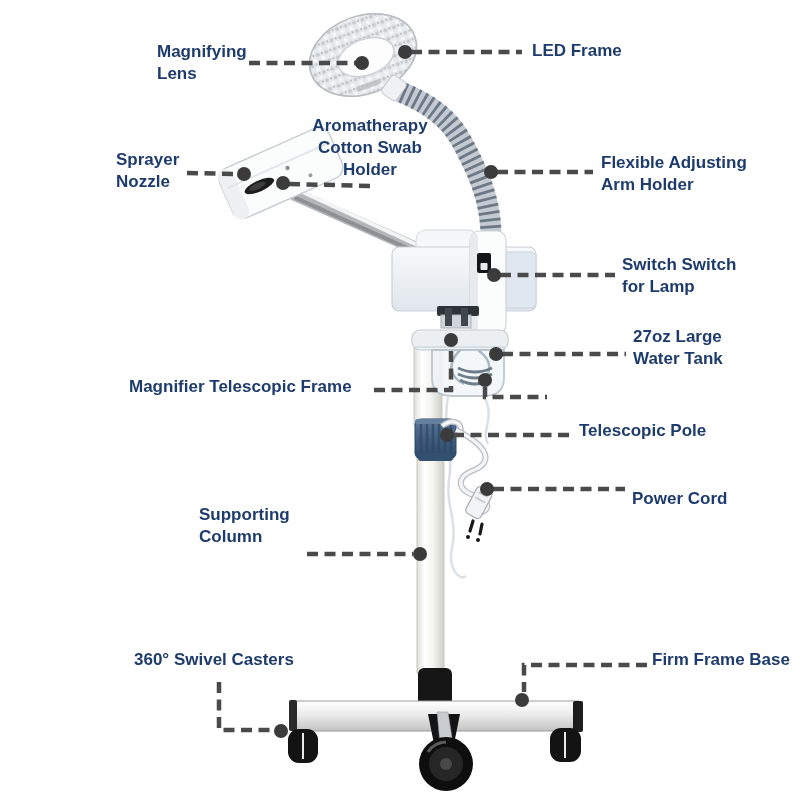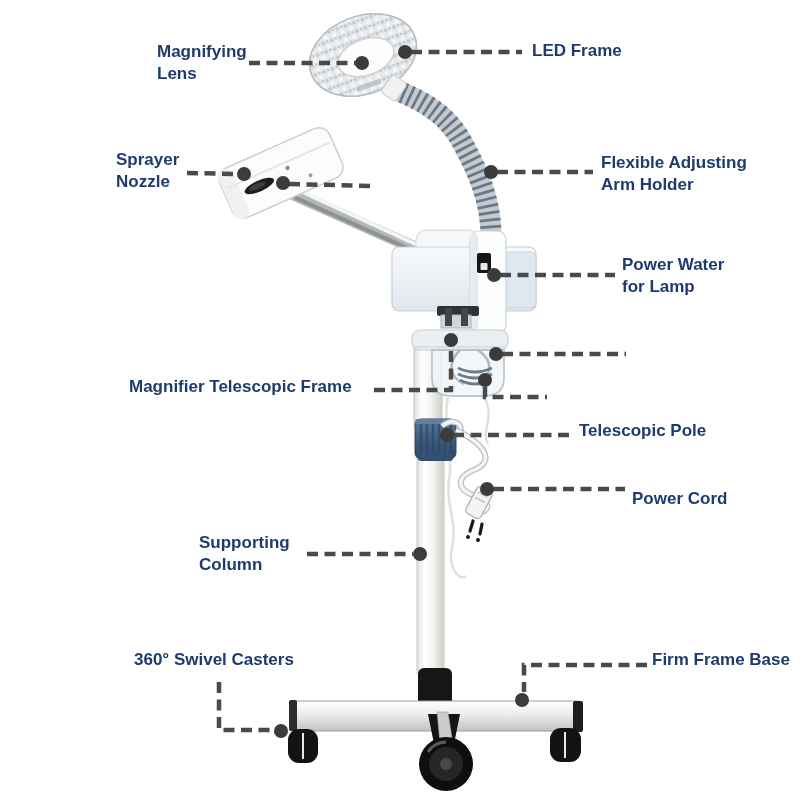--- a/index.html
+++ b/index.html
@@ -202,27 +202,32 @@
       <circle cx="443" cy="489" r="7"></circle>
       <circle cx="376" cy="554" r="7"></circle>
       <circle cx="237" cy="731" r="7"></circle>
       <circle cx="478" cy="700" r="7"></circle>
     </g>
   </svg>
 
   <div class="label" style="left:113px;top:41px">Magnifying
 Lens</div>
   <div class="label" style="left:488px;top:40px">LED Frame</div>
+  <div class="label center" style="left:258px;top:115px;width:136px">Aromatherapy
+Cotton Swab
+Holder</div>
   <div class="label" style="left:557px;top:152px">Flexible Adjusting
 Arm Holder</div>
   <div class="label" style="left:72px;top:149px">Sprayer
 Nozzle</div>
-  <div class="label" style="left:578px;top:254px">Power Water
+  <div class="label" style="left:578px;top:254px">Switch Switch
 for Lamp</div>
+  <div class="label" style="left:589px;top:326px">27oz Large
+Water Tank</div>
   <div class="label" style="left:85px;top:376px">Magnifier Telescopic Frame</div>
   <div class="label" style="left:535px;top:420px">Telescopic Pole</div>
   <div class="label" style="left:588px;top:488px">Power Cord</div>
-  <div class="label" style="left:155px;top:532px">Supporting
+  <div class="label" style="left:155px;top:504px">Supporting
 Column</div>
   <div class="label" style="left:90px;top:649px">360° Swivel Casters</div>
   <div class="label" style="left:608px;top:649px">Firm Frame Base</div>
 
 </div>
 
 </body></html>

